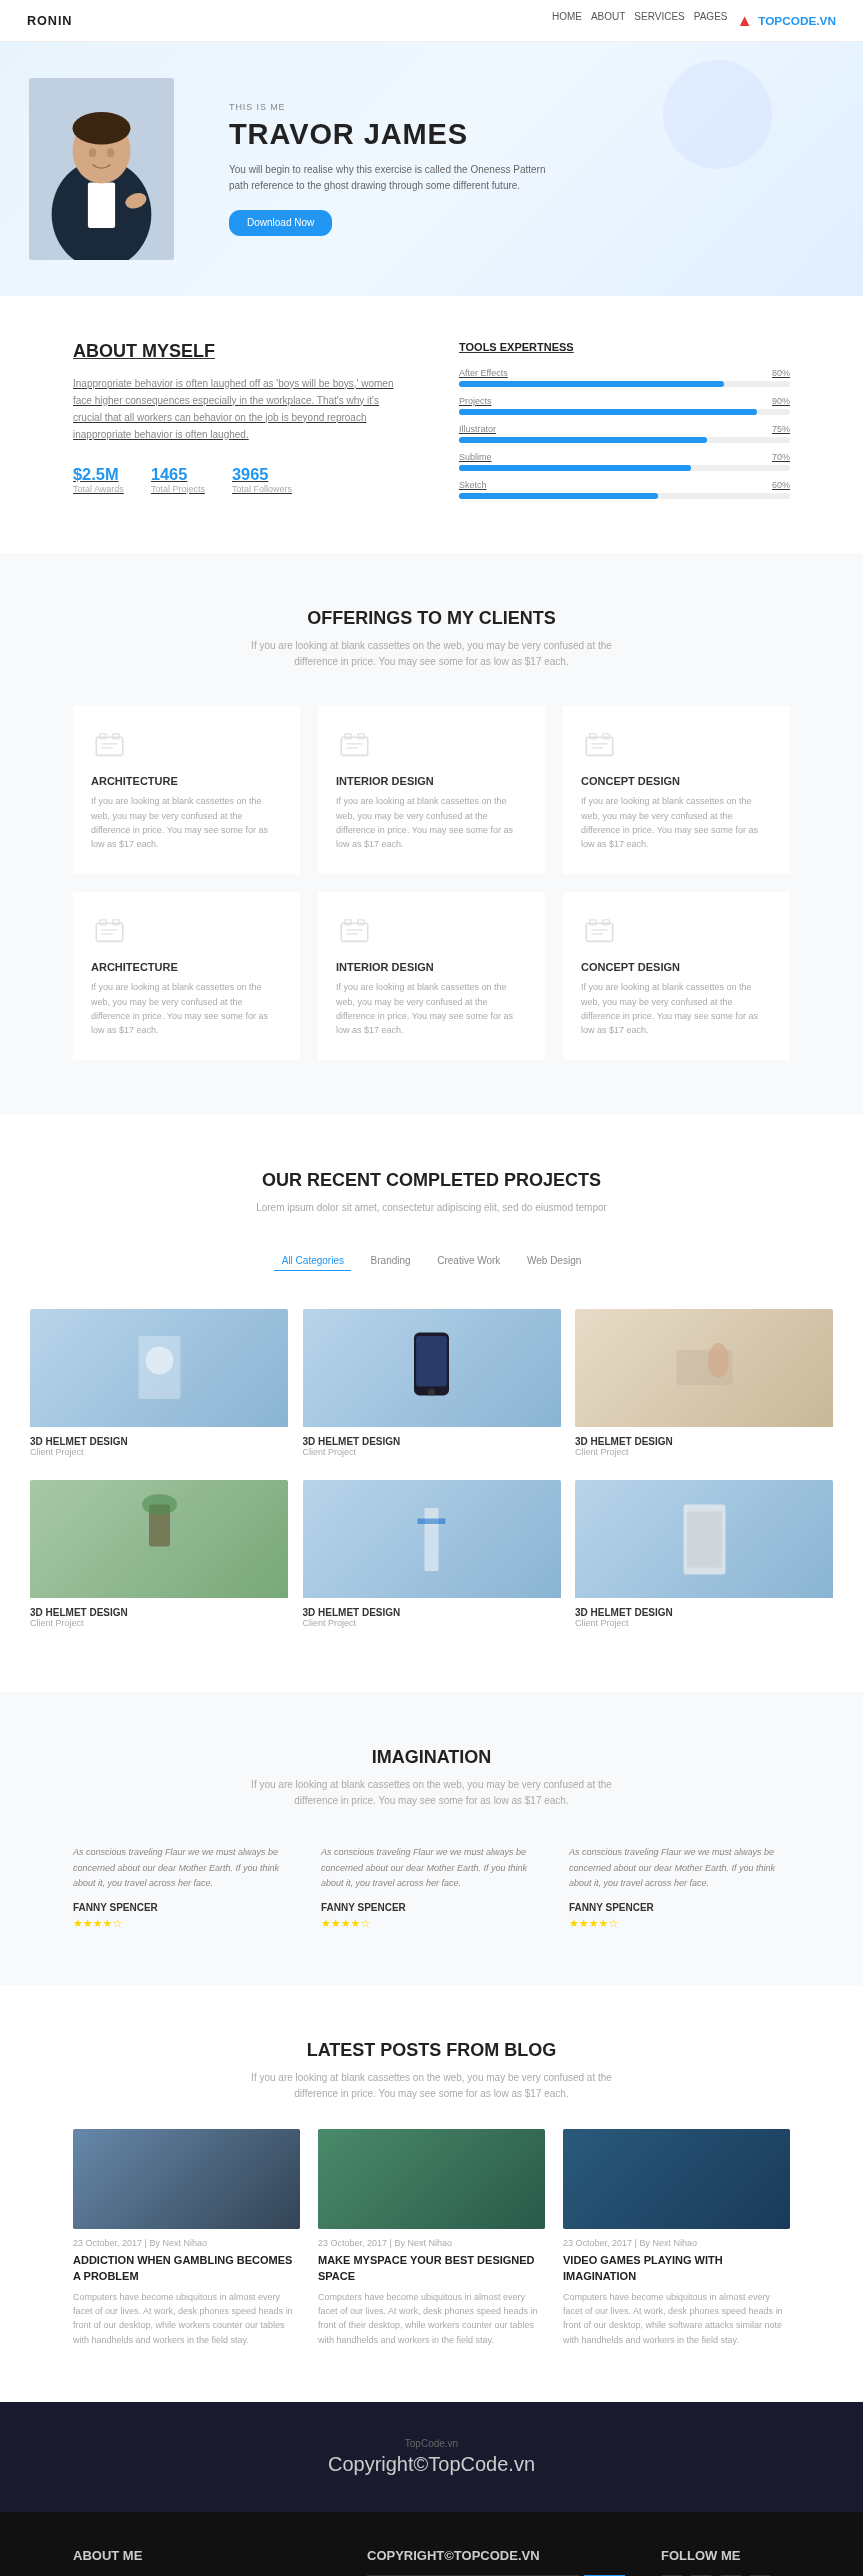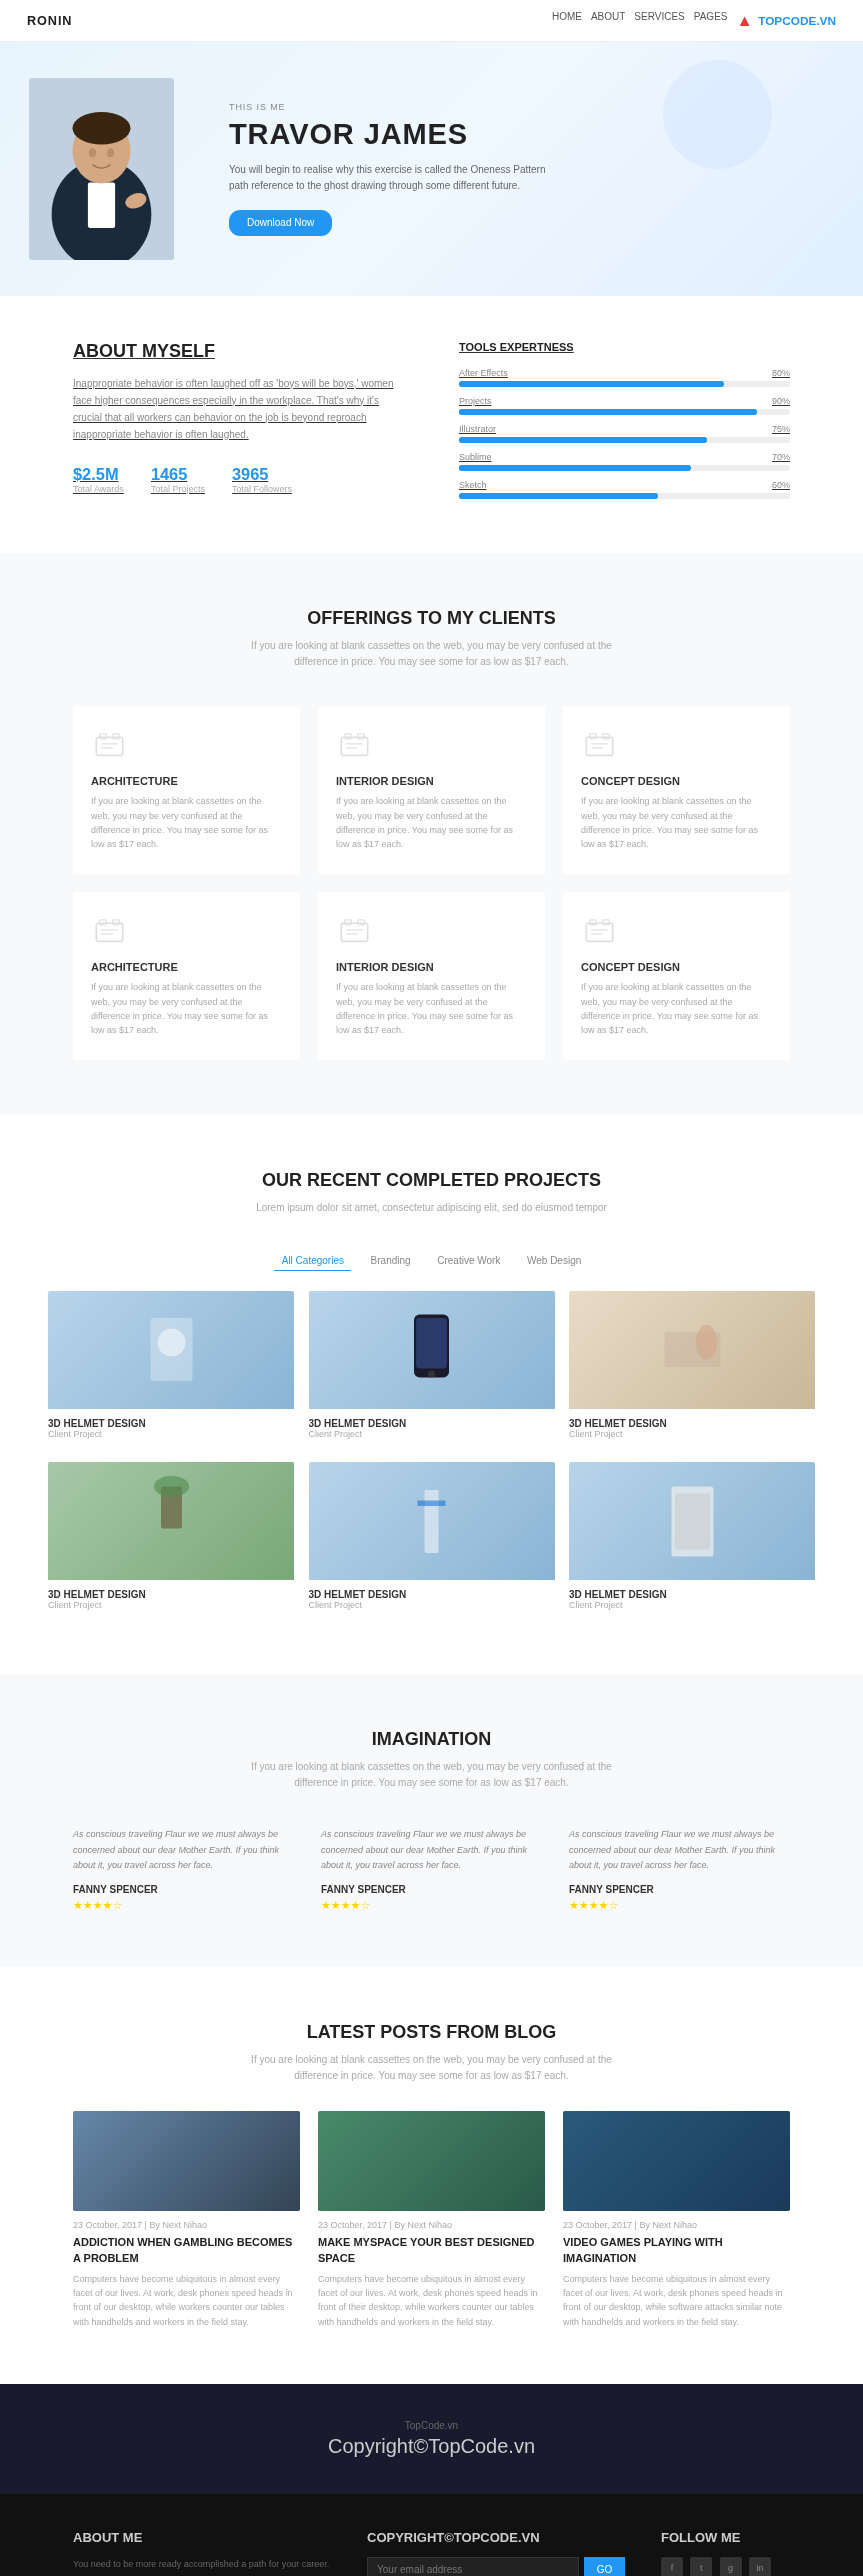--- a/index.html
+++ b/index.html
@@ -44,22 +44,22 @@
     .section-title { font-size: 18px; font-weight: 700; color: #222; margin-bottom: 9px; }
     .section-subtitle { font-size: 10px; color: #aaa; line-height: 1.6; max-width: 363px; margin: 0 auto 36px; }
     .offerings-grid { display: grid; grid-template-columns: repeat(3, 1fr); gap: 18px; text-align: left; }
     .offering-card { background: #fff; padding: 22px 18px; border-radius: 1.8px; }
     .offering-icon { width: 36px; height: 36px; margin-bottom: 11px; display: flex; align-items: center; justify-content: center; }
     .offering-icon svg { width: 33px; height: 33px; opacity: 0.3; }
     .offering-name { font-size: 11px; font-weight: 700; color: #333; margin-bottom: 7.3px; text-transform: uppercase; }
     .offering-desc { font-size: 9px; color: #aaa; line-height: 1.6; }
 
     
-    .projects-section { padding: 55px 48px; text-align: center; background: #fff; }
-    .projects-filter { display: flex; gap: 12px; justify-content: center; margin-bottom: 20px; }
+    .projects-section { padding: 55px 30px; text-align: center; background: #fff; }
+    .projects-filter { display: flex; gap: 12px; justify-content: center; margin-bottom: 38px; }
     .filter-btn { font-size: 10px; color: #888; cursor: pointer; padding: 3.6px 7.3px; }
     .filter-btn.active { color: #2196F3; border-bottom: 1.8px solid #2196F3; }
     .projects-grid { display: grid; grid-template-columns: repeat(3, 1fr); gap: 14.5px; }
     .project-card { border-radius: 1.8px; overflow: hidden; text-align: left; }
     .project-img { height: 118px; background: #c5d5e8; display: flex; align-items: center; justify-content: center; }
     .project-info { padding: 9px 0; }
     .project-name { font-size: 10px; font-weight: 700; color: #333; }
     .project-cat { font-size: 9px; color: #aaa; }
 
     

